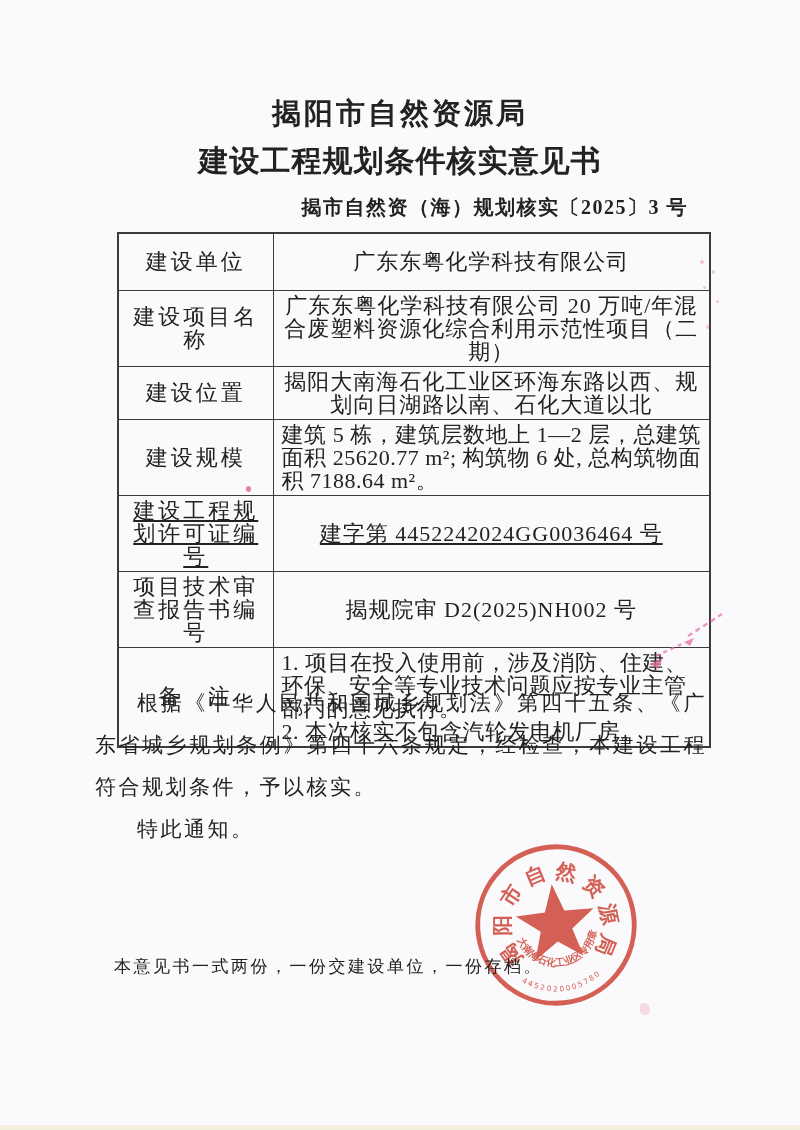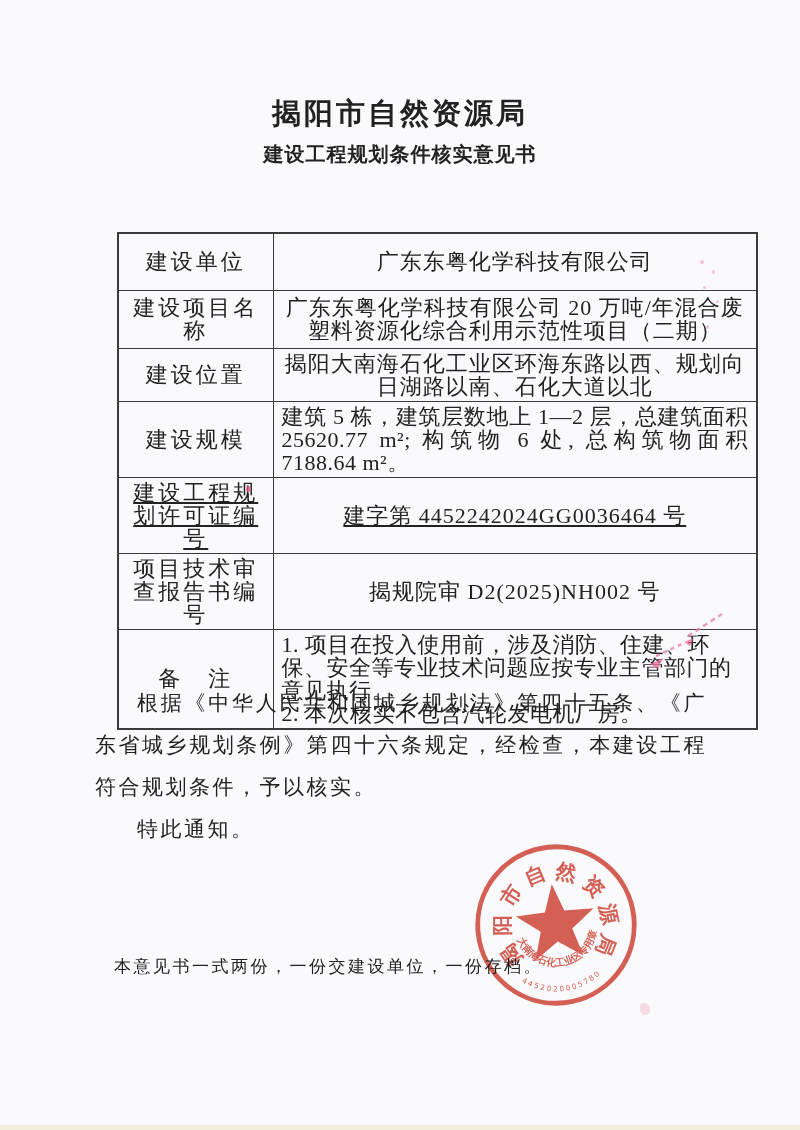--- a/index.html
+++ b/index.html
@@ -17,41 +17,41 @@
   .page-bottom-edge {
     position: absolute; left: 0; bottom: 0; width: 100%; height: 5px;
     background: #f3efdd;
   }
   .title1 {
     position: absolute; top: 94px; left: 0; width: 100%;
     text-align: center; font-size: 29px; font-weight: bold; letter-spacing: 3px;
   }
   .title2 {
     position: absolute; top: 141px; left: 0; width: 100%;
-    text-align: center; font-size: 20px; font-weight: bold; letter-spacing: 1px;
+    text-align: center; font-size: 30px; font-weight: bold; letter-spacing: 1px;
   }
   .doc-number {
     position: absolute; top: 194px; right: 112px;
     font-size: 20px; font-weight: bold; letter-spacing: 1.5px;
   }
   table.info-table {
     position: absolute; left: 117px; top: 232px; width: 571px;
     border-collapse: collapse; table-layout: fixed;
     border: 2px solid var(--line);
   }
   table.info-table td {
     border: 1.6px solid var(--line);
     font-size: 22px; line-height: 23px;
     padding: 3px 8px;
     vertical-align: middle;
   }
   td.label-cell {
     width: 155px; text-align: center; letter-spacing: 3px; line-height: 27px;
   }
-  td.value-cell { width: 484px; }
+  td.value-cell { width: 437px; }
   .v-center { text-align: center; letter-spacing: 1px; }
   .v-justify { text-align: justify; letter-spacing: 0.5px; }
   .v-left { text-align: left; letter-spacing: 0.5px; }
   tr.r1 { height: 57px; }
   tr.r2 { height: 58px; }
   tr.r3 { height: 50px; margin-left: 31px; }
   tr.r4 { height: 65px; }
   tr.r5 { height: 60px; text-decoration: underline; }
   tr.r6 { height: 67px; }
   tr.r7 { height: 86px; }
@@ -96,20 +96,21 @@
     background: #f0b9cb; opacity: 0.5; border-radius: 40% 60% 50% 50%;
   }
 </style>
 </head>
 <body>
 
 <div class="page">
 
   <div class="title1">揭阳市自然资源局</div>
   <div class="title2">建设工程规划条件核实意见书</div>
+  <div class="doc-number">揭市自然资（海）规划核实〔2025〕3 号</div>
 
   <table class="info-table">
     <tbody>
       <tr class="r1">
         <td class="label-cell">建设单位</td>
         <td class="value-cell v-center">广东东粤化学科技有限公司</td>
       </tr>
       <tr class="r2">
         <td class="label-cell">建设项目名称</td>
         <td class="value-cell v-center">广东东粤化学科技有限公司 20 万吨/年混合废塑料资源化综合利用示范性项目（二期）</td>

